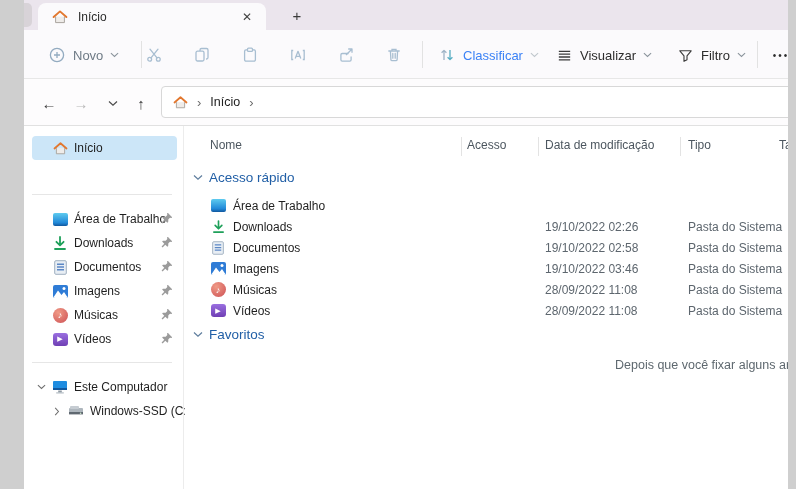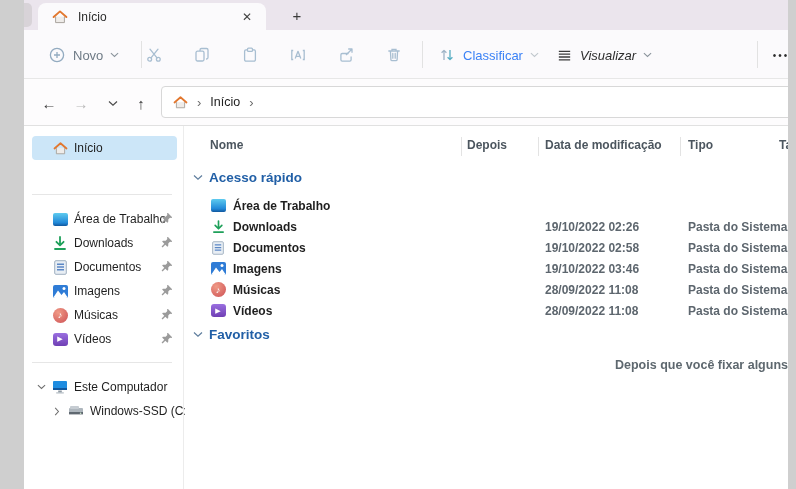--- a/index.html
+++ b/index.html
@@ -20,21 +20,21 @@
   .newtab { position:absolute; left:256px; top:4px; width:34px; height:23px; display:flex;
             align-items:center; justify-content:center; font-size:15px; color:#3a3a3a; border-radius:4px; }
   
   .toolbar { position:absolute; left:0; top:30px; width:796px; height:49px; background:#fbfafc;
              border-bottom:1px solid #e7e7e7; }
   .tb-btn { position:absolute; top:9px; height:32px; display:flex; align-items:center; gap:7px;
             padding:0 8px; border-radius:4px; }
   .tb-icon-btn { position:absolute; top:9px; width:32px; height:32px; display:flex; align-items:center;
                  justify-content:center; border-radius:4px; }
   .tb-sep { position:absolute; top:11px; width:1px; height:27px; background:#e2e2e2; }
-  .lbl-dark { font-size:13px; color:#2d2d2d;font-style:italic; }
+  .lbl-dark { font-size:13px; color:#2d2d2d; }
   .lbl-mid  { font-size:13px; color:#6e7a85; }
   .lbl-dis  { font-size:13px; color:#3b82f6; }
   .chev { color:#8b949c; display:flex; align-items:center; }
   
   .addrrow { position:absolute; left:0; top:79px; width:796px; height:47px; background:#fdfcfd;
              border-bottom:1px solid #e1e1e1; }
   .nav-btn { position:absolute; top:12px; width:28px; height:24px; display:flex; align-items:center;
              justify-content:center; font-size:15px; color:#3c3c3c; border-radius:4px; }
   .nav-dis { color:#b8b8b8; }
   .addrbox { position:absolute; left:137px; top:7px; width:670px; height:32px; background:#fff;
@@ -46,21 +46,21 @@
   .sidebar { position:absolute; left:0; top:126px; width:160px; bottom:0; background:#fff;
              border-right:1px solid #ececec; }
   .sb-item { position:absolute; left:8px; width:145px; height:24px; display:flex; align-items:center;
              border-radius:4px; font-size:12px; color:#1f1f1f; }
   .sb-item.sel { background:#cce6f8; }
   .sb-chev { width:18px; display:flex; justify-content:center; color:#6f6f6f; flex:0 0 18px; }
   .sb-ico { width:20px; display:flex; justify-content:center; flex:0 0 20px; }
   .sb-lab { margin-left:4px; white-space:nowrap; flex:1; }
   .sb-pin { position:absolute; right:4px; top:5px; }
   .sb-div { position:absolute; left:8px; width:140px; height:1px; background:#e6e6e6; }
-  .main { position:absolute; left:161px; top:126px; right:0; bottom:0; background:#fff;font-weight:bold; }
+  .main { position:absolute; left:161px; top:126px; right:0; bottom:0; background:#fff; }
   .col-h { position:absolute; top:12px; font-size:12px; color:#4c565f; }
   .col-sep { position:absolute; top:11px; width:1px; height:19px; background:#e3e3e3; }
   .sec-h { position:absolute; display:flex; align-items:center; gap:6px; font-size:13.5px; color:#215fa6; }
   .sec-h .svgchev { color:#5e7d9d; }
   .row { position:absolute; left:16px; right:4px; height:21px; display:flex; align-items:center; border-radius:3px; }
   .row-ico { width:16px; height:16px; margin-left:9px; display:flex; align-items:center; justify-content:center; }
   .row-name { font-size:12px; color:#1f1f1f; margin-left:7px; white-space:nowrap; }
   .row-date { position:absolute; left:344px; font-size:12px; color:#5d666e; white-space:nowrap; }
   .row-type { position:absolute; left:487px; font-size:12px; color:#5d666e; white-space:nowrap; }
   .empty-msg { position:absolute; left:430px; top:355px; font-size:12.5px; color:#5e686f; white-space:nowrap; }
@@ -167,20 +167,31 @@
         <path d="M3 4.6 h12 M3 7.6 h12 M3 10.6 h12 M3 13.6 h12" stroke="#3c3c3c" stroke-width="1.4"></path>
       </svg>
       <span class="lbl-dark">Visualizar</span>
       <span class="chev">
         <svg width="9" height="6" viewBox="0 0 10 6">
             <path d="M1 1 L5 4.6 L9 1" fill="none" stroke="currentColor" stroke-width="1.2"></path>
           </svg>
       </span>
     </div>
 
+    <div class="tb-btn" style="left:645px;">
+      <svg width="17" height="17" viewBox="0 0 18 18">
+        <path d="M3 4 H15 L10.6 9.4 V13.6 L7.4 15.2 V9.4 Z" fill="none" stroke="#3c3c3c" stroke-width="1.2" stroke-linejoin="round"></path>
+      </svg>
+      <span class="lbl-dark">Filtro</span>
+      <span class="chev">
+        <svg width="9" height="6" viewBox="0 0 10 6">
+            <path d="M1 1 L5 4.6 L9 1" fill="none" stroke="currentColor" stroke-width="1.2"></path>
+          </svg>
+      </span>
+    </div>
 
     <div class="tb-sep" style="left:733px;"></div>
     <div class="tb-icon-btn" style="left:741px; letter-spacing:2px; font-size:10px; color:#2d2d2d;">•••</div>
   </div>
 
   <div class="addrrow">
     <div class="nav-btn" style="left:11px;">←</div>
     <div class="nav-btn nav-dis" style="left:43px;">→</div>
     <div class="nav-btn" style="left:75px;">
       <svg width="10" height="7" viewBox="0 0 10 6">
@@ -342,21 +353,21 @@
         </svg>
       </span>
       <span class="sb-lab">Windows-SSD (C:)</span>
     </div>
 
   </div>
 
   <div class="main">
 
     <div class="col-h" style="left:25px;">Nome</div>
-    <div class="col-h" style="left:282px;">Depois</div>
+    <div class="col-h" style="left:282px;">Acesso</div>
     <div class="col-h" style="left:360px;">Data de modificação</div>
     <div class="col-h" style="left:503px;">Tipo</div>
     <div class="col-h" style="left:594px;">Ta</div>
     <div class="col-sep" style="left:276px;"></div>
     <div class="col-sep" style="left:353px;"></div>
     <div class="col-sep" style="left:495px;"></div>
     <div class="col-sep" style="left:615px;"></div>
 
     <div class="sec-h" style="left:8px; top:44px;">
       <span class="svgchev">

